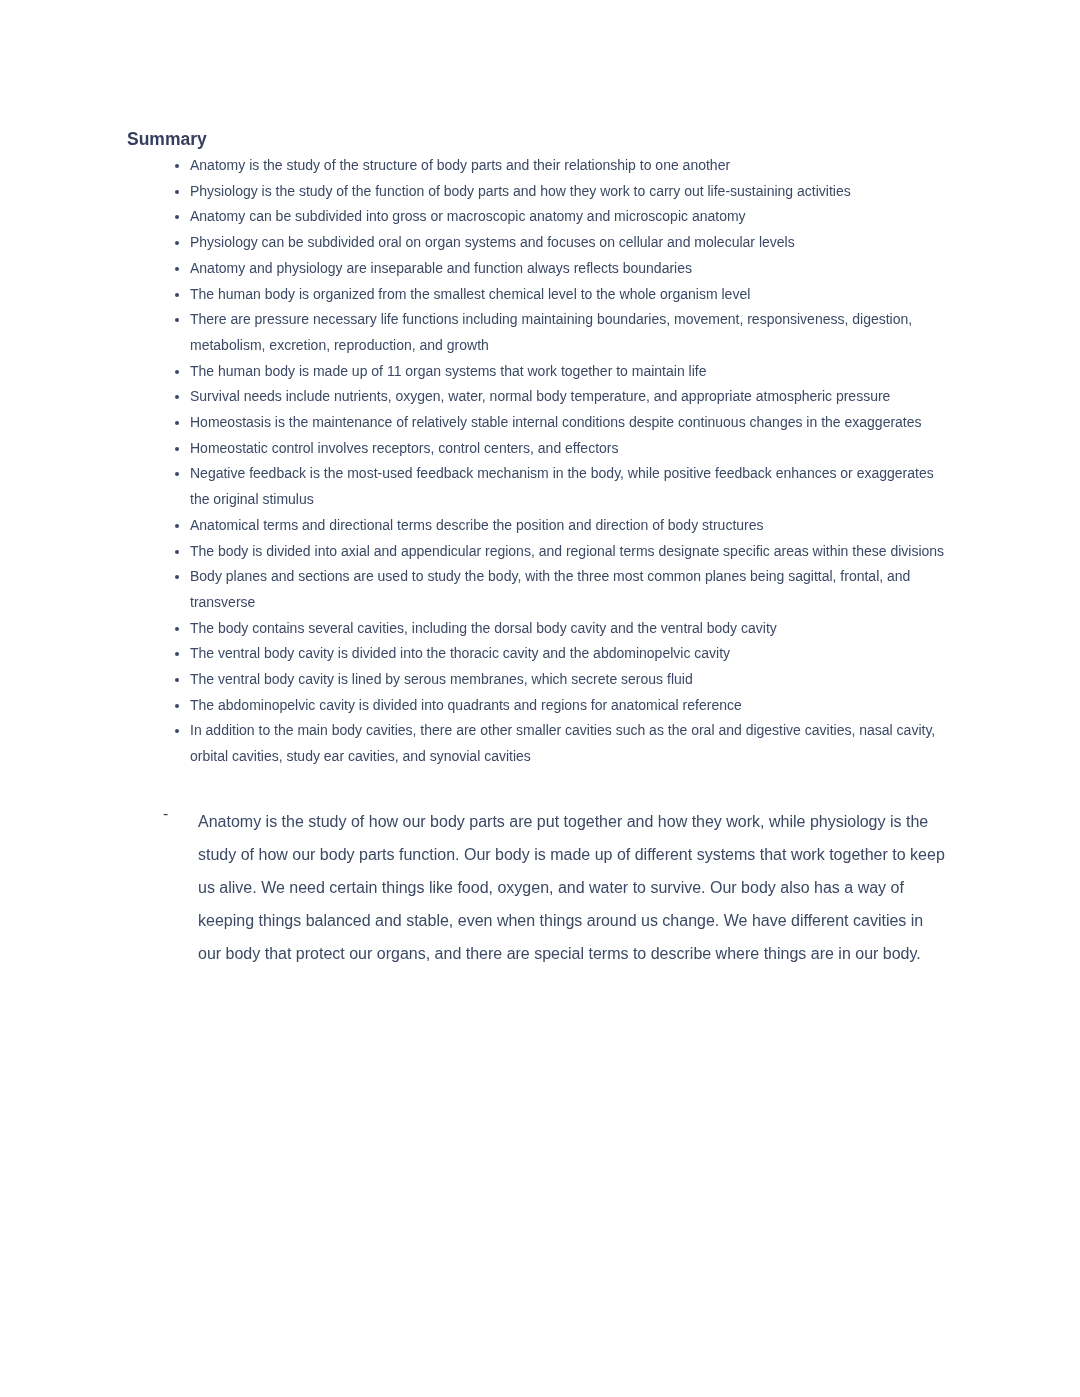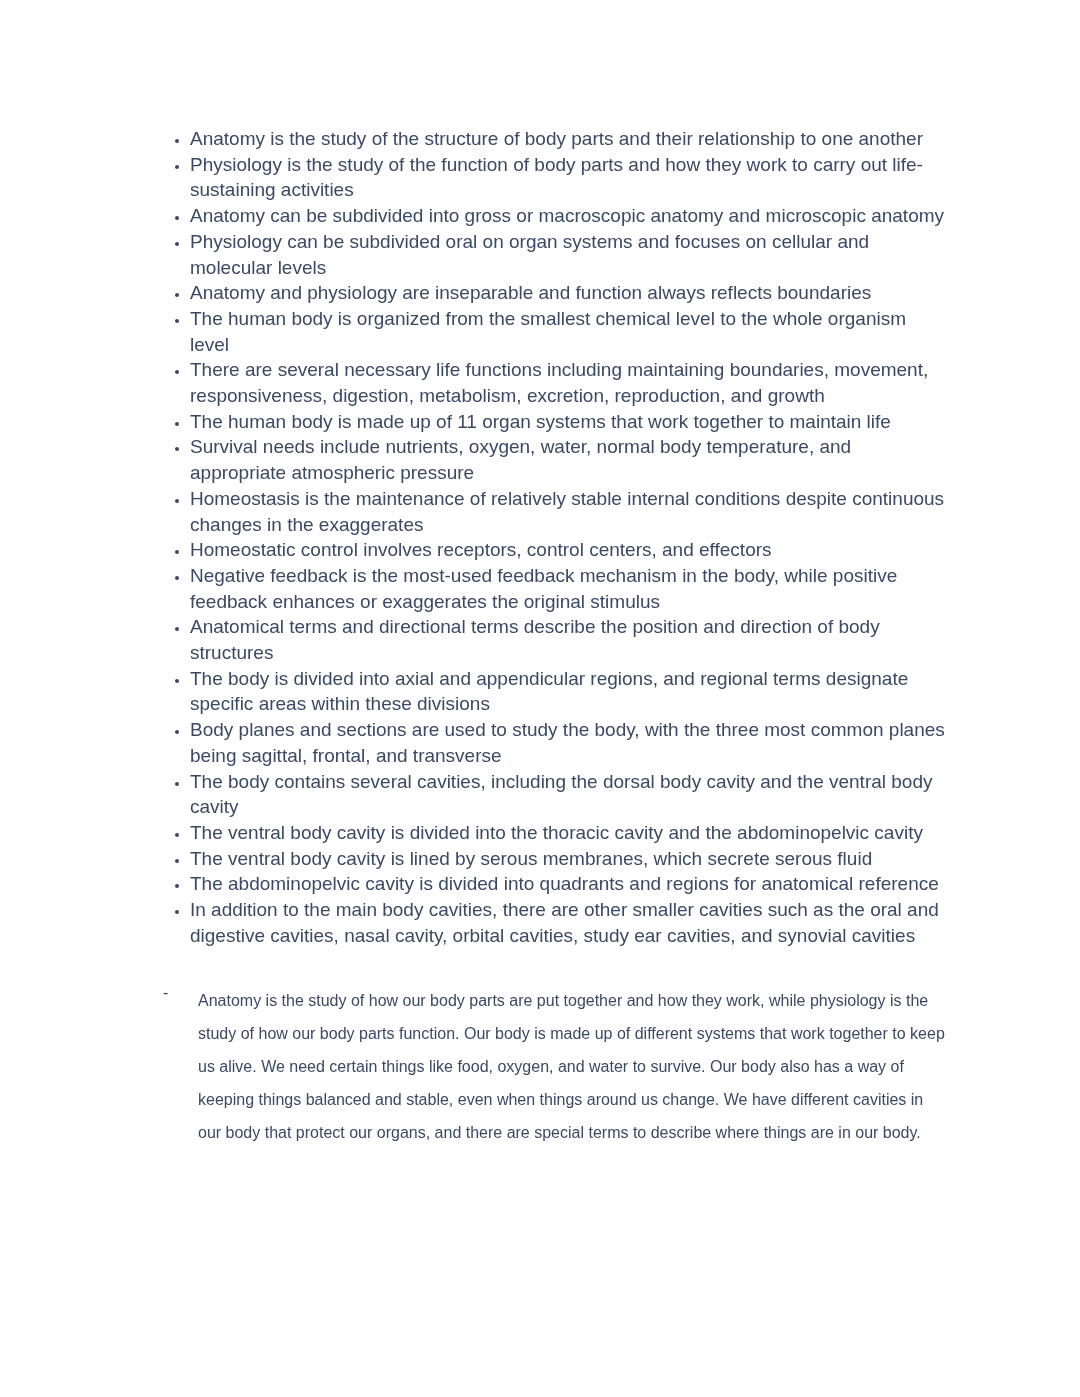--- a/index.html
+++ b/index.html
@@ -22,21 +22,21 @@
     font-size: 17.5px;
     font-weight: 700;
     line-height: 27px;
     margin: 0;
     color: #343f5e;
   }
   ul.bullet-list {
     margin: 0;
     padding: 0 0 0 63px;
     list-style: disc outside;
-    font-size: 19px;
+    font-size: 14px;
     line-height: 25.7px;
     width: 760px;
   }
   ul.bullet-list li {
     padding: 0;
     margin: 0;
   }
   ul.bullet-list li::marker {
     color: #3b4965;
     font-size: 14px;
@@ -55,36 +55,37 @@
   .dash-text {
     margin: 8px;
     width: 752px;
   }
 </style>
 </head>
 <body>
 
 <div class="page">
 
+  <h1 class="heading">Summary</h1>
 
   <ul class="bullet-list">
 
       <li>Anatomy is the study of the structure of body parts and their relationship to one another</li>
 
       <li>Physiology is the study of the function of body parts and how they work to carry out life-sustaining activities</li>
 
       <li>Anatomy can be subdivided into gross or macroscopic anatomy and microscopic anatomy</li>
 
       <li>Physiology can be subdivided oral on organ systems and focuses on cellular and molecular levels</li>
 
       <li>Anatomy and physiology are inseparable and function always reflects boundaries</li>
 
       <li>The human body is organized from the smallest chemical level to the whole organism level</li>
 
-      <li>There are several necessary life functions including maintaining boundaries, movement, responsiveness, digestion, metabolism, excretion, reproduction, and growth</li>
+      <li>There are pressure necessary life functions including maintaining boundaries, movement, responsiveness, digestion, metabolism, excretion, reproduction, and growth</li>
 
       <li>The human body is made up of 11 organ systems that work together to maintain life</li>
 
       <li>Survival needs include nutrients, oxygen, water, normal body temperature, and appropriate atmospheric pressure</li>
 
       <li>Homeostasis is the maintenance of relatively stable internal conditions despite continuous changes in the exaggerates</li>
 
       <li>Homeostatic control involves receptors, control centers, and effectors</li>
 
       <li>Negative feedback is the most-used feedback mechanism in the body, while positive feedback enhances or exaggerates the original stimulus</li>

